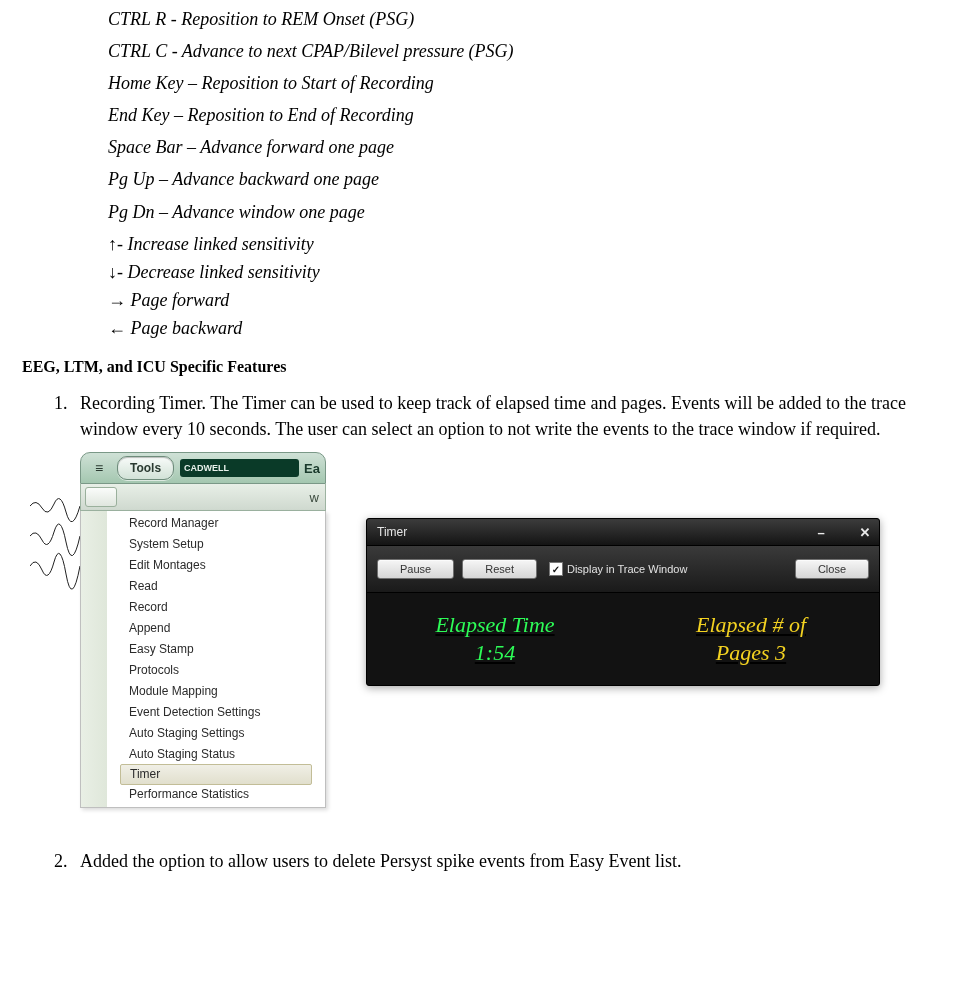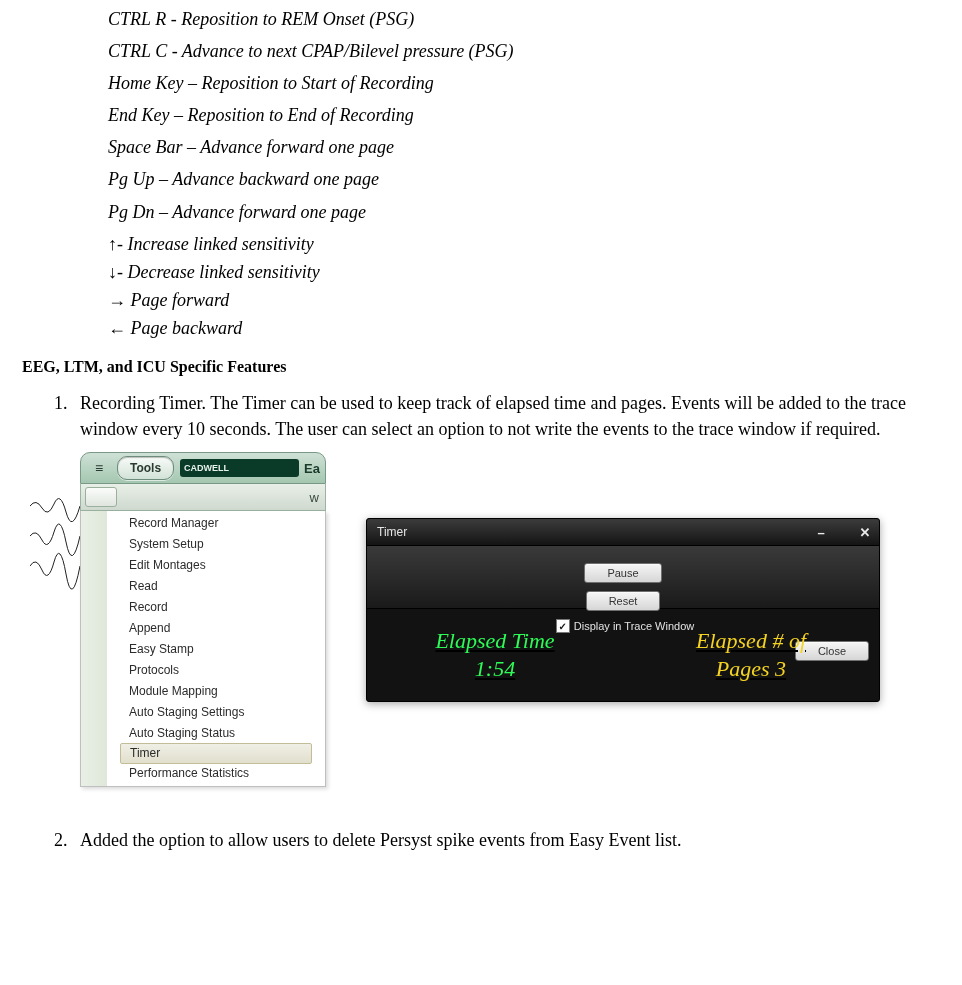--- a/index.html
+++ b/index.html
@@ -32,42 +32,42 @@
   .menu-item.hl{background:linear-gradient(#f0efe6,#e1dfcd);border:1px solid #c2bd97;margin:-1px 1px;padding:2px 9px;border-radius:2px;}
   .trace-side{position:relative;}
   .wave{position:absolute;left:-50px;top:36px;width:50px;height:120px;overflow:hidden;pointer-events:none;}
 
   
   .timer{width:512px;background:#121212;border:1px solid #000;border-radius:3px;box-shadow:0 2px 8px rgba(0,0,0,.35);margin-top:66px;}
   .timer-title{height:26px;display:flex;align-items:center;background:linear-gradient(#3c3c3c,#141414);border-bottom:1px solid #000;border-radius:3px 3px 0 0;}
   .timer-title span.t{color:#e4e4e4;font:12px Arial,sans-serif;margin-left:10px;}
   .winctrls{margin-left:auto;display:flex;align-items:center;gap:2px;margin-right:4px;}
   .wc{width:20px;height:16px;display:flex;align-items:center;justify-content:center;color:#eaeaea;font:bold 13px Arial;line-height:1;}
-  .timer-toolbar{height:28px;background:linear-gradient(#3a3a3a,#1a1a1a);display:flex;align-items:center;gap:8px;padding:17px 10px;border-bottom:1px solid #000;flex-direction:column;}
+  .timer-toolbar{height:28px;background:linear-gradient(#3a3a3a,#1a1a1a);display:flex;align-items:center;gap:8px;padding:9px 10px;border-bottom:1px solid #000;}
   .tbtn{background:linear-gradient(#f6f6f6,#d6d6d6);border:1px solid #6f6f6f;border-radius:3px;font:11px Arial,sans-serif;color:#333;height:18px;line-height:18px;padding:0 22px;box-shadow:0 1px 0 rgba(255,255,255,.6) inset;}
   .chk{display:flex;align-items:center;gap:4px;color:#e2e2e2;font:11px Arial,sans-serif;margin-left:4px;}
   .chk .cb{width:12px;height:12px;background:#fdfdfd;border:1px solid #777;display:flex;align-items:center;justify-content:center;font:bold 10px Arial;color:#111;}
   .timer-body{height:92px;display:flex;text-decoration:underline;}
   .tcol{flex:1;display:flex;flex-direction:column;align-items:center;justify-content:center;font:italic 22px "Comic Sans MS","Segoe Script",cursive;line-height:1.3;}
   .tcol.green{color:#2dfc57;}
   .tcol.yellow{color:#f4d321;}
 </style>
 </head>
 <body>
 
 <div class="page">
 
   <div class="shortcuts">
     <div>CTRL R - Reposition to REM Onset (PSG)</div>
     <div>CTRL C - Advance to next CPAP/Bilevel pressure (PSG)</div>
     <div>Home Key – Reposition to Start of Recording</div>
     <div>End Key – Reposition to End of Recording</div>
     <div>Space Bar – Advance forward one page</div>
     <div>Pg Up – Advance backward one page</div>
-    <div>Pg Dn – Advance forward one page</div>
+    <div>Pg Dn – Advance window one page</div>
     <div class="tight">↑- Increase linked sensitivity</div>
     <div class="tight">↓- Decrease linked sensitivity</div>
     <div class="tight">→ Page forward</div>
     <div class="tight">← Page backward</div>
   </div>
 
   <h3 class="section">EEG, LTM, and ICU Specific Features</h3>
 
   <ol class="features">
     <li>
@@ -101,20 +101,21 @@
               <div class="menu-items" id="menu-items">
                   <div class="menu-item">Record Manager</div>
                   <div class="menu-item">System Setup</div>
                   <div class="menu-item">Edit Montages</div>
                   <div class="menu-item">Read</div>
                   <div class="menu-item">Record</div>
                   <div class="menu-item">Append</div>
                   <div class="menu-item">Easy Stamp</div>
                   <div class="menu-item">Protocols</div>
                   <div class="menu-item">Module Mapping</div>
+                  <div class="menu-item">Event Detection Settings</div>
                   <div class="menu-item">Auto Staging Settings</div>
                   <div class="menu-item">Auto Staging Status</div>
                   <div class="menu-item hl">Timer</div>
                   <div class="menu-item">Performance Statistics</div>
                 </div>
             </div>
           </div>
         </div>
 
         <div class="timer">

